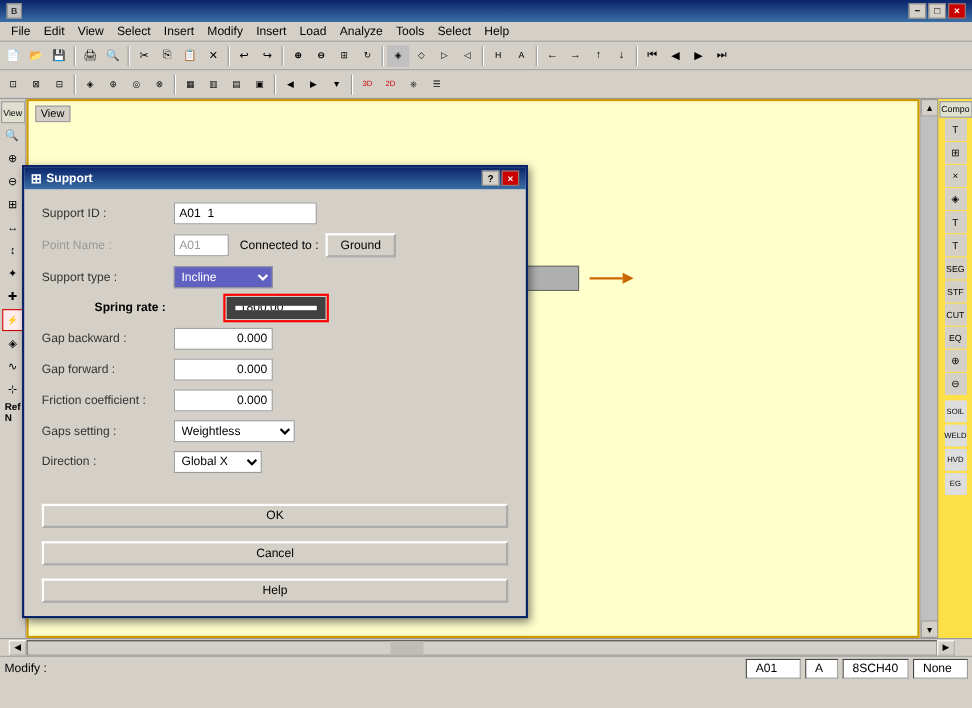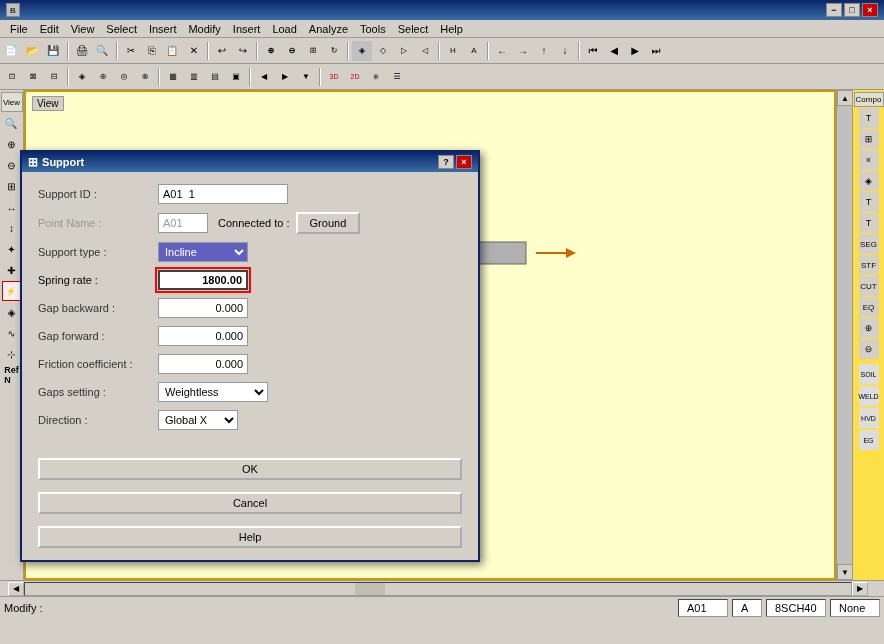--- a/index.html
+++ b/index.html
@@ -501,22 +501,22 @@
         <div class="form-row">
           <span class="form-label">Support type :</span>
           <select class="form-select" style="width:90px;background:#6060c0;color:white;font-size:11px;">
             <option>Incline</option>
             <option>Limit</option>
             <option>Spring</option>
           </select>
         </div>
 
         <div class="form-row" style="position:relative;">
-          <span class="form-label" style="font-weight:normal;color:#000;">Spring rate :</span>
-          <input type="text" class="form-input small spring-rate-highlighted" value="1800.00" style="width: 90px; text-align: right; border: 2px solid #404040; font-weight: bold;">
+          <span class="form-label" style="font-weight:bold;color:#000;margin-left:48px;">Spring rate :</span>
+          <input type="text" class="form-input small spring-rate-highlighted" value="1800.00" style="width: 90px; text-align: left; border: 8px solid #404040;">
         </div>
 
         <div class="form-row">
           <span class="form-label">Gap backward :</span>
           <input type="text" class="form-input small" value="0.000" style="width: 90px; text-align: right;">
         </div>
 
         <div class="form-row">
           <span class="form-label">Gap forward :</span>
           <input type="text" class="form-input small" value="0.000" style="width: 90px; text-align: right;">

